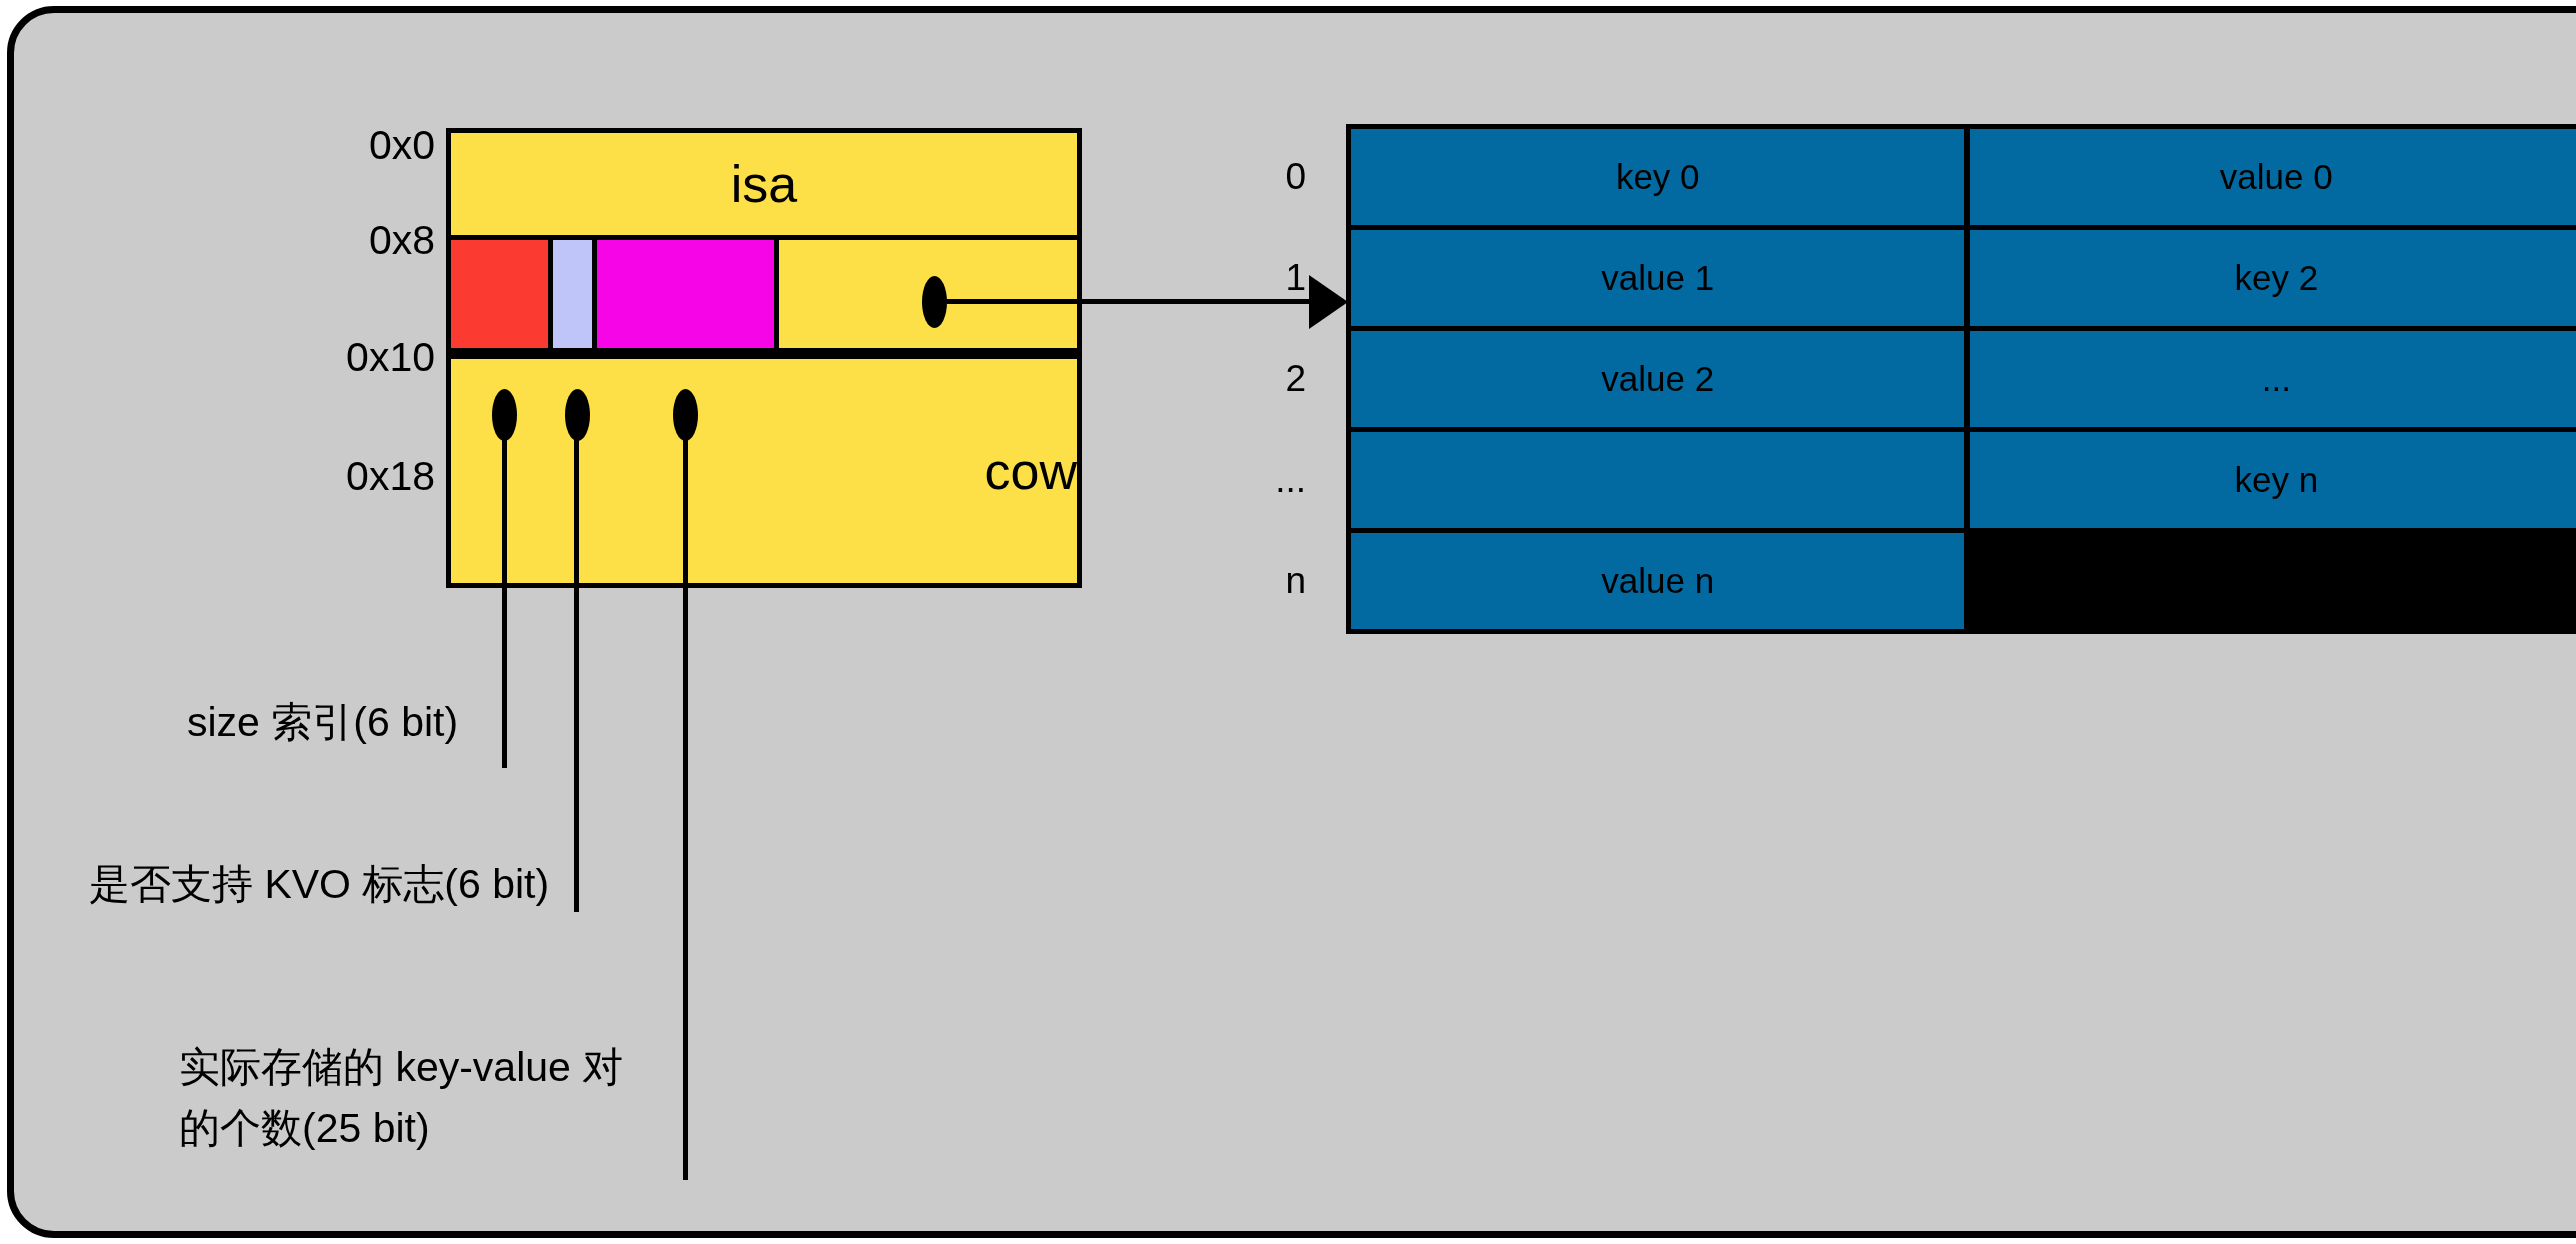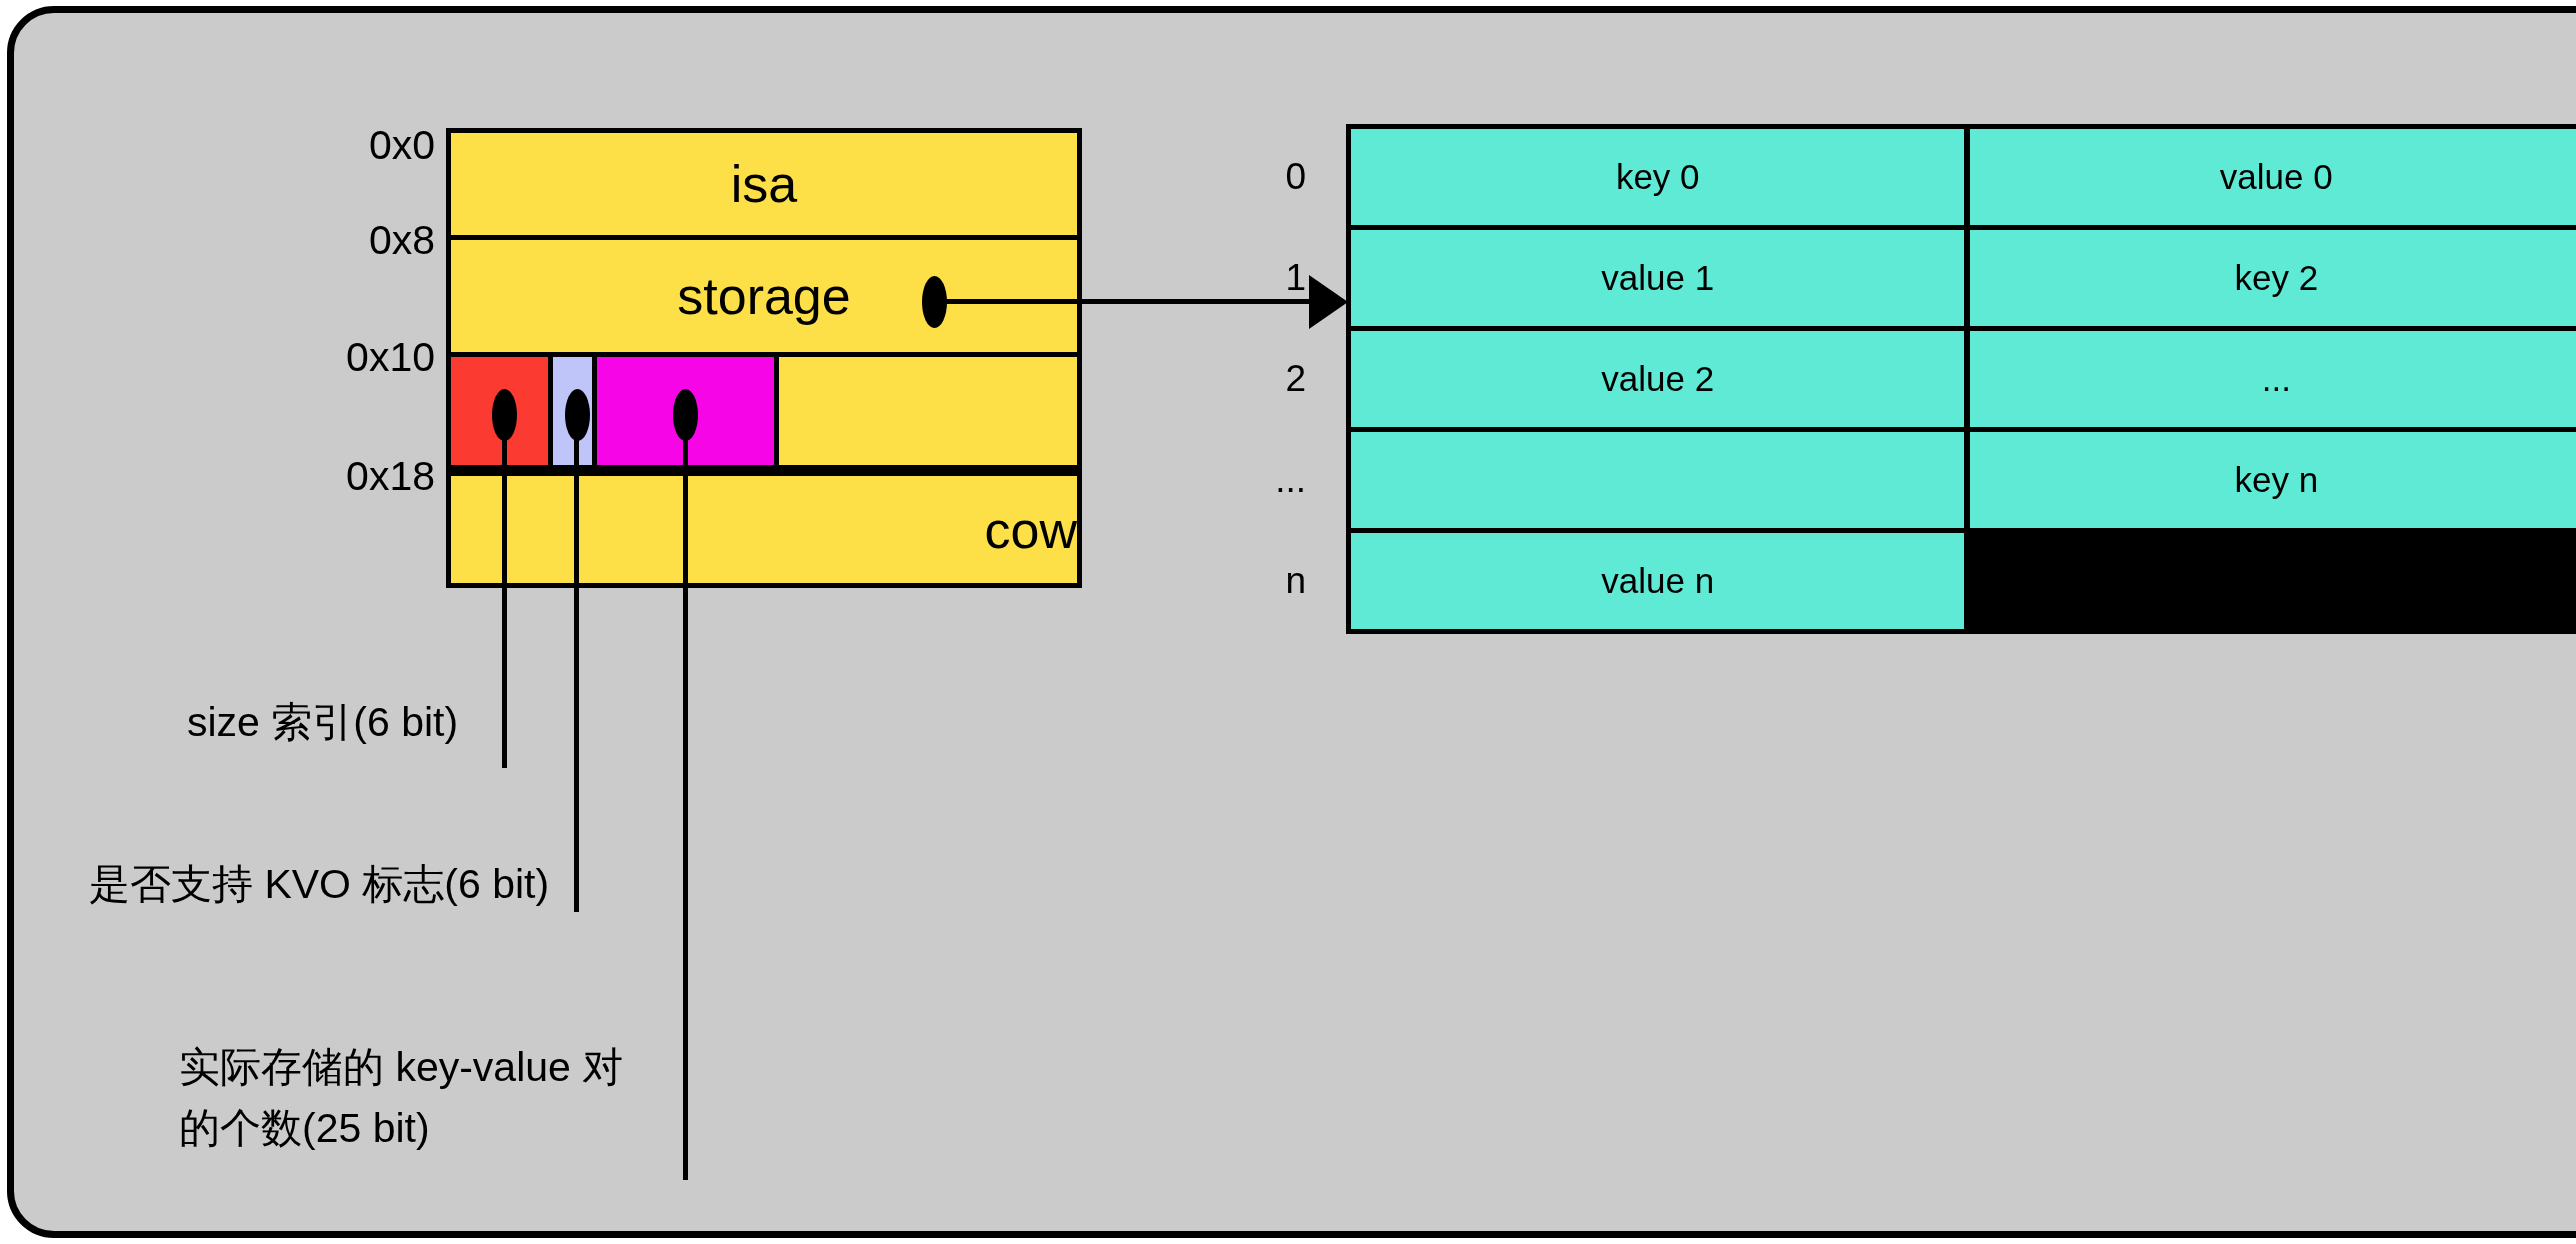--- a/index.html
+++ b/index.html
@@ -60,21 +60,21 @@
   .note.two-line { line-height:61px; }
 
   
   .kv-table {
     position:absolute; left:1346px; top:124px; width:1242px; height:510px;
     background:#000; border:5.2px solid #000; box-sizing:border-box;
     display:grid; grid-template-columns:1fr 1fr; grid-template-rows:repeat(5,1fr);
     gap:5.2px;
   }
   .kv-cell {
-    background:#5eead4; display:flex; align-items:center; justify-content:center;
+    background:#0369a1; display:flex; align-items:center; justify-content:center;
     font-size:35px;
   }
   .row-index {
     position:absolute; left:1177px; width:129px; height:52px; line-height:52px;
     text-align:right; font-size:37px;
   }
 </style>
 </head>
 <body>
 
@@ -83,23 +83,20 @@
   <div class="frame"></div>
 
   <div class="offset" style="top:122px">0x0</div>
   <div class="offset" style="top:217px">0x8</div>
   <div class="offset" style="top:334px">0x10</div>
   <div class="offset" style="top:453px">0x18</div>
 
   <div class="mem-box">
     <div class="mem-row isa">
       <span class="mem-label">isa</span>
-    </div>
-    <div class="mem-row storage">
-      <span class="mem-label">storage</span>
     </div>
     <div class="mem-row bits">
       <div class="seg size-index"></div>
       <div class="seg kvo-flag"></div>
       <div class="seg count"></div>
       <div class="seg rest"></div>
     </div>
     <div class="mem-row cow">
       <span class="mem-label">cow</span>
     </div>

